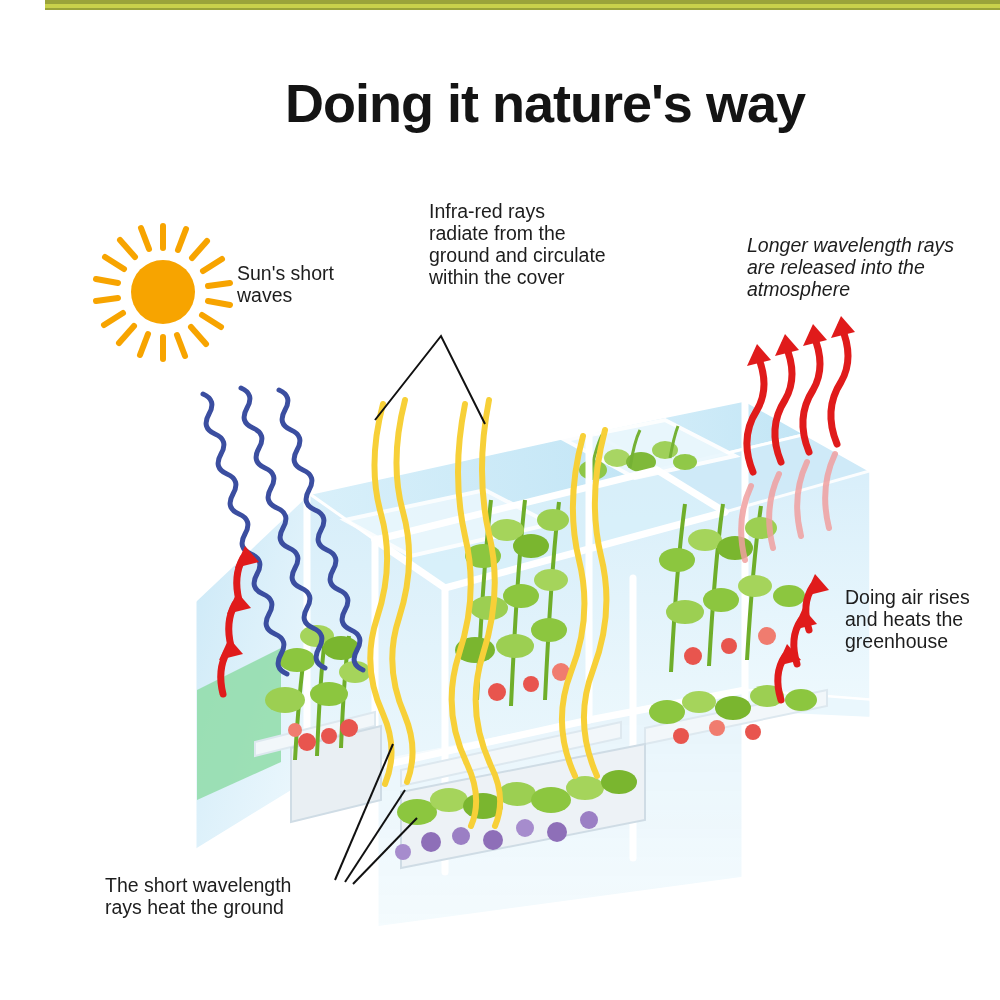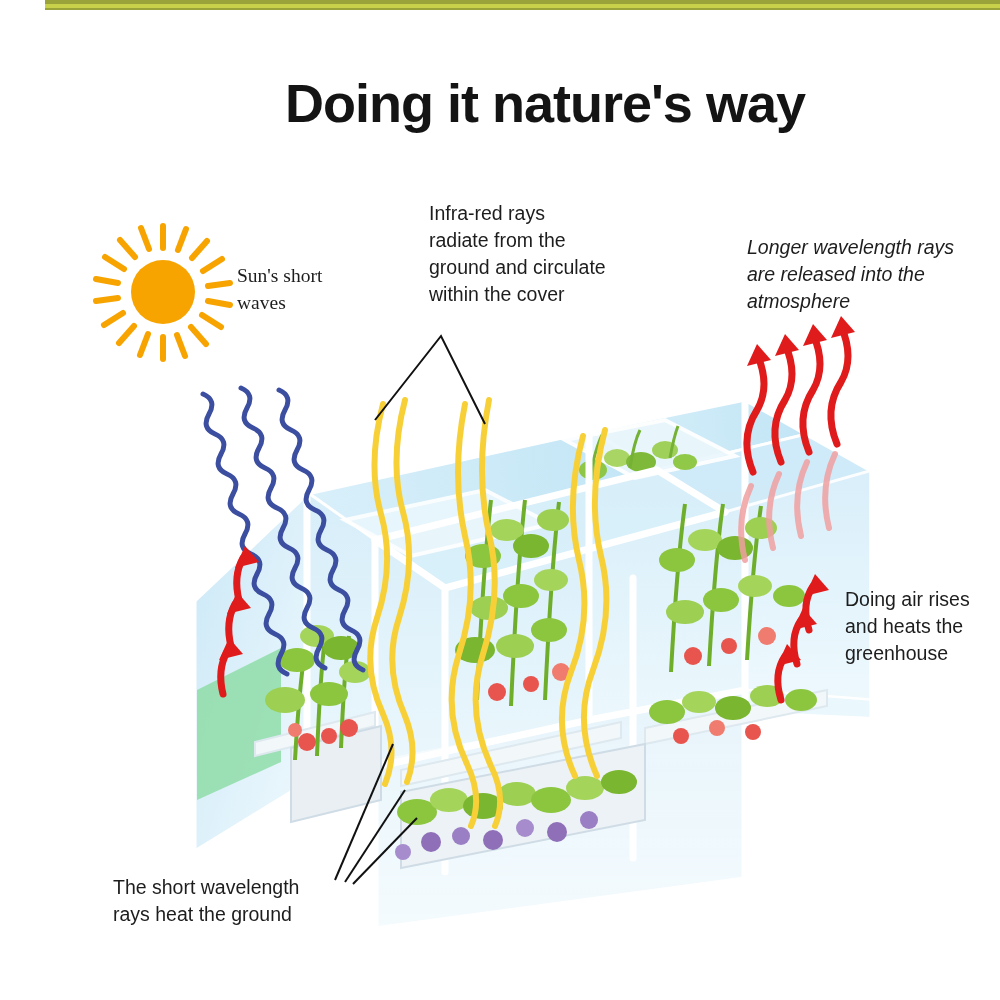--- a/index.html
+++ b/index.html
@@ -25,30 +25,30 @@
     text-align:center;
     font-size:54px;
     font-weight:bold;
     letter-spacing:-1px;
     color:#141414;
     font-family:"Liberation Sans", sans-serif;
   }
   .label{
     position:absolute;
     font-size:19.5px;
-    line-height:27px;
+    line-height:22px;
     color:#1d1d1d;
     font-family:"Liberation Sans", sans-serif;
     white-space:pre-line;
   }
-  #label-sun{left:192px;top:262px;width:160px;font-family:Liberation Serif, serif;}
+  #label-sun{left:192px;top:262px;width:160px;}
   #label-infrared{left:384px;top:200px;width:215px;}
   #label-longwave{left:702px;top:234px;width:240px;font-style:italic;}
   #label-warmair{left:800px;top:586px;width:160px;}
-  #label-ground{left:68px;top:874px;width:240px;}
+  #label-ground{left:60px;top:874px;width:240px;}
   svg{position:absolute;left:0;top:0;width:1000px;height:1000px;}
 </style>
 </head>
 <body>
 
 <div id="stage">
 
   <div class="topbar">
     <div class="inner"></div>
   </div>

